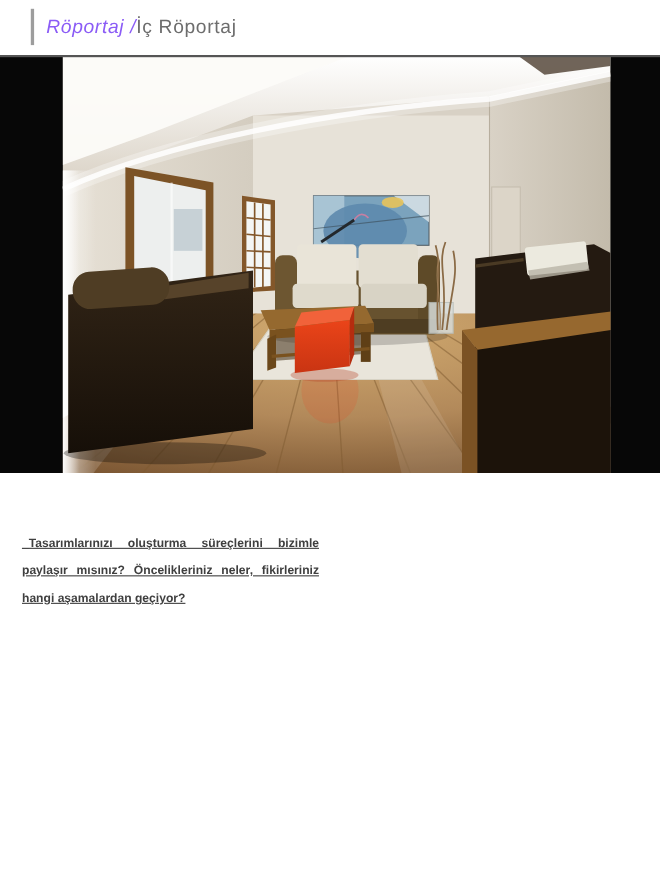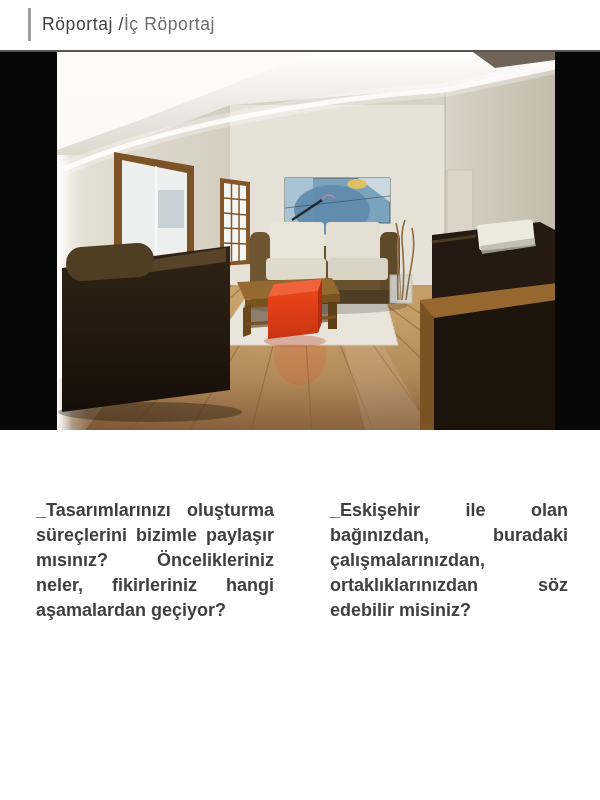--- a/index.html
+++ b/index.html
@@ -25,45 +25,46 @@
     margin-right: 11px;
   }
   .page-title {
     margin: 0;
     font-size: 17.5px;
     font-weight: 400;
     letter-spacing: 0.6px;
     line-height: 33px;
     white-space: nowrap;
   }
-  .title-section { color: #404040; }
+  .title-section { color: #8b5cf6; font-style: italic; }
   .title-topic   { color: #6d6d6d; }
 
   
   .hero {
     margin: 0;
     width: 600px; height: 380px;
     border-bottom: 1px solid #d6d6d6;
     line-height: 0;
   }
   .hero svg { display: block; }
 
   
   .article {
     margin-top: 52px;
     padding: 0 16px 0 20px;
     display: flex;
     gap: 24px;
   }
   .article .col { flex: 1; }
   .article p {
-    font-size: 18px;
+    font-size: 11px;
     line-height: 25px;
     text-align: justify;
-    margin: 16px;
+    margin: 0;
+    text-decoration: underline;
   }
   .article p.q {
     font-weight: 700;
     color: #3f3f3f;
     margin-bottom: 15px;
   }
   .article p.a { color: #595959; }
 </style>
 </head>
 <body>
@@ -248,15 +249,14 @@
 
     <rect x="0" y="0" width="600" height="2" fill="#555555"></rect>
   </svg>
 </figure>
 
 <main class="article">
   <section class="col">
     <p class="q">_Tasarımlarınızı oluşturma süreçlerini bizimle paylaşır mısınız? Öncelikleriniz neler, fikirleriniz hangi aşamalardan geçiyor?</p>
   </section>
   <section class="col">
-    <p class="q">_Eskişehir ile olan bağınızdan, buradaki çalışmalarınızdan, ortaklıklarınızdan söz edebilir misiniz?</p>
   </section>
 </main>
 
 </body></html>

